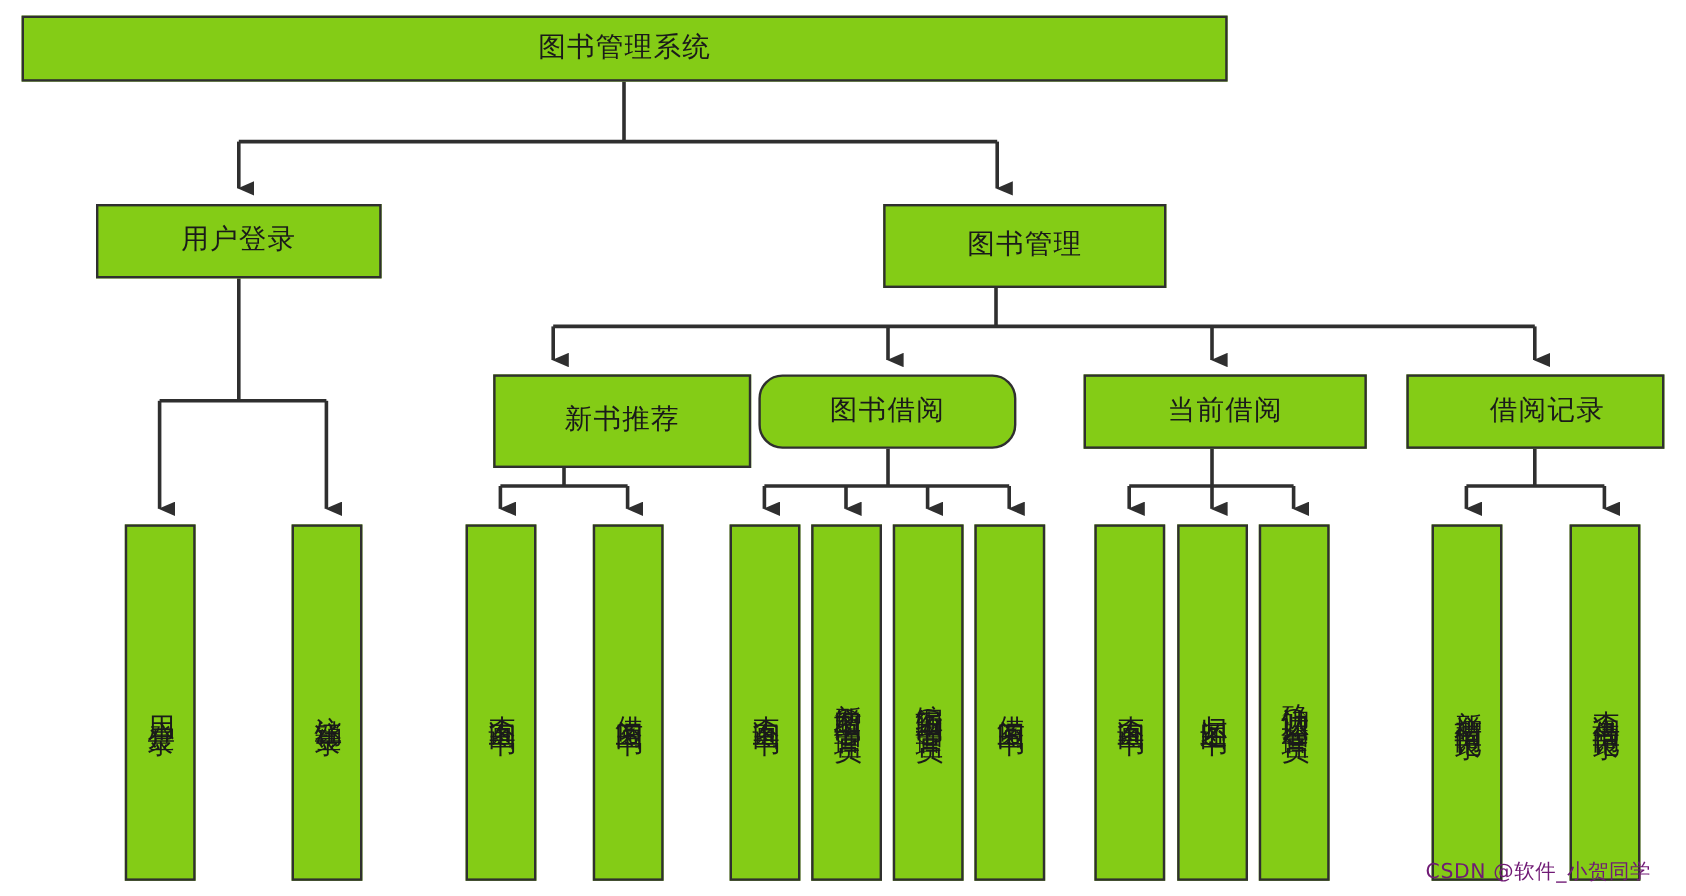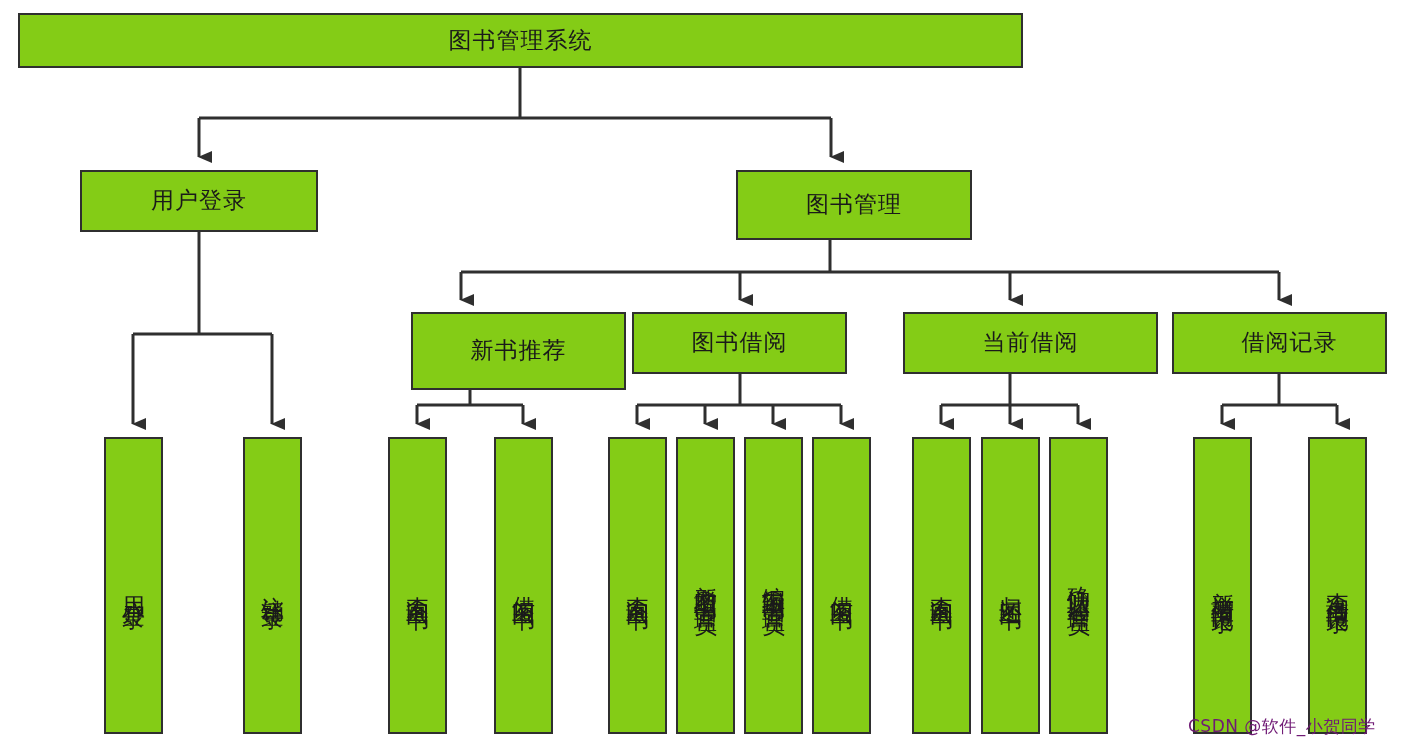--- a/index.html
+++ b/index.html
@@ -134,25 +134,25 @@
   </div>
 
   <div class="node h" style="left:736px; top:170px; width:236px; height:70px;">
     <span>图书管理</span>
   </div>
 
   <div class="node h" style="left:363px; top:312px; width:215px; height:78px;margin-left:48px;">
     <span>新书推荐</span>
   </div>
 
-  <div class="node h" style="left:632px; top:312px; width:215px; height:62px;">
+  <div class="node h" style="left:632px; top:312px; width:215px; height:62px;border-radius:20px;">
     <span>图书借阅</span>
   </div>
 
-  <div class="node h" style="left:903px; top:312px; width:255px; height:62px;">
+  <div class="node h" style="left:903px; top:312px; width:236px; height:62px;">
     <span>当前借阅</span>
   </div>
 
   <div class="node h" style="left:1172px; top:312px; width:215px; height:62px;padding-left:20px;">
     <span>借阅记录</span>
   </div>
 
   <div class="node v" style="left:104px; top:437px; width:59px; height:297px;">
     <span class="vtext">用户登录</span>
   </div>

